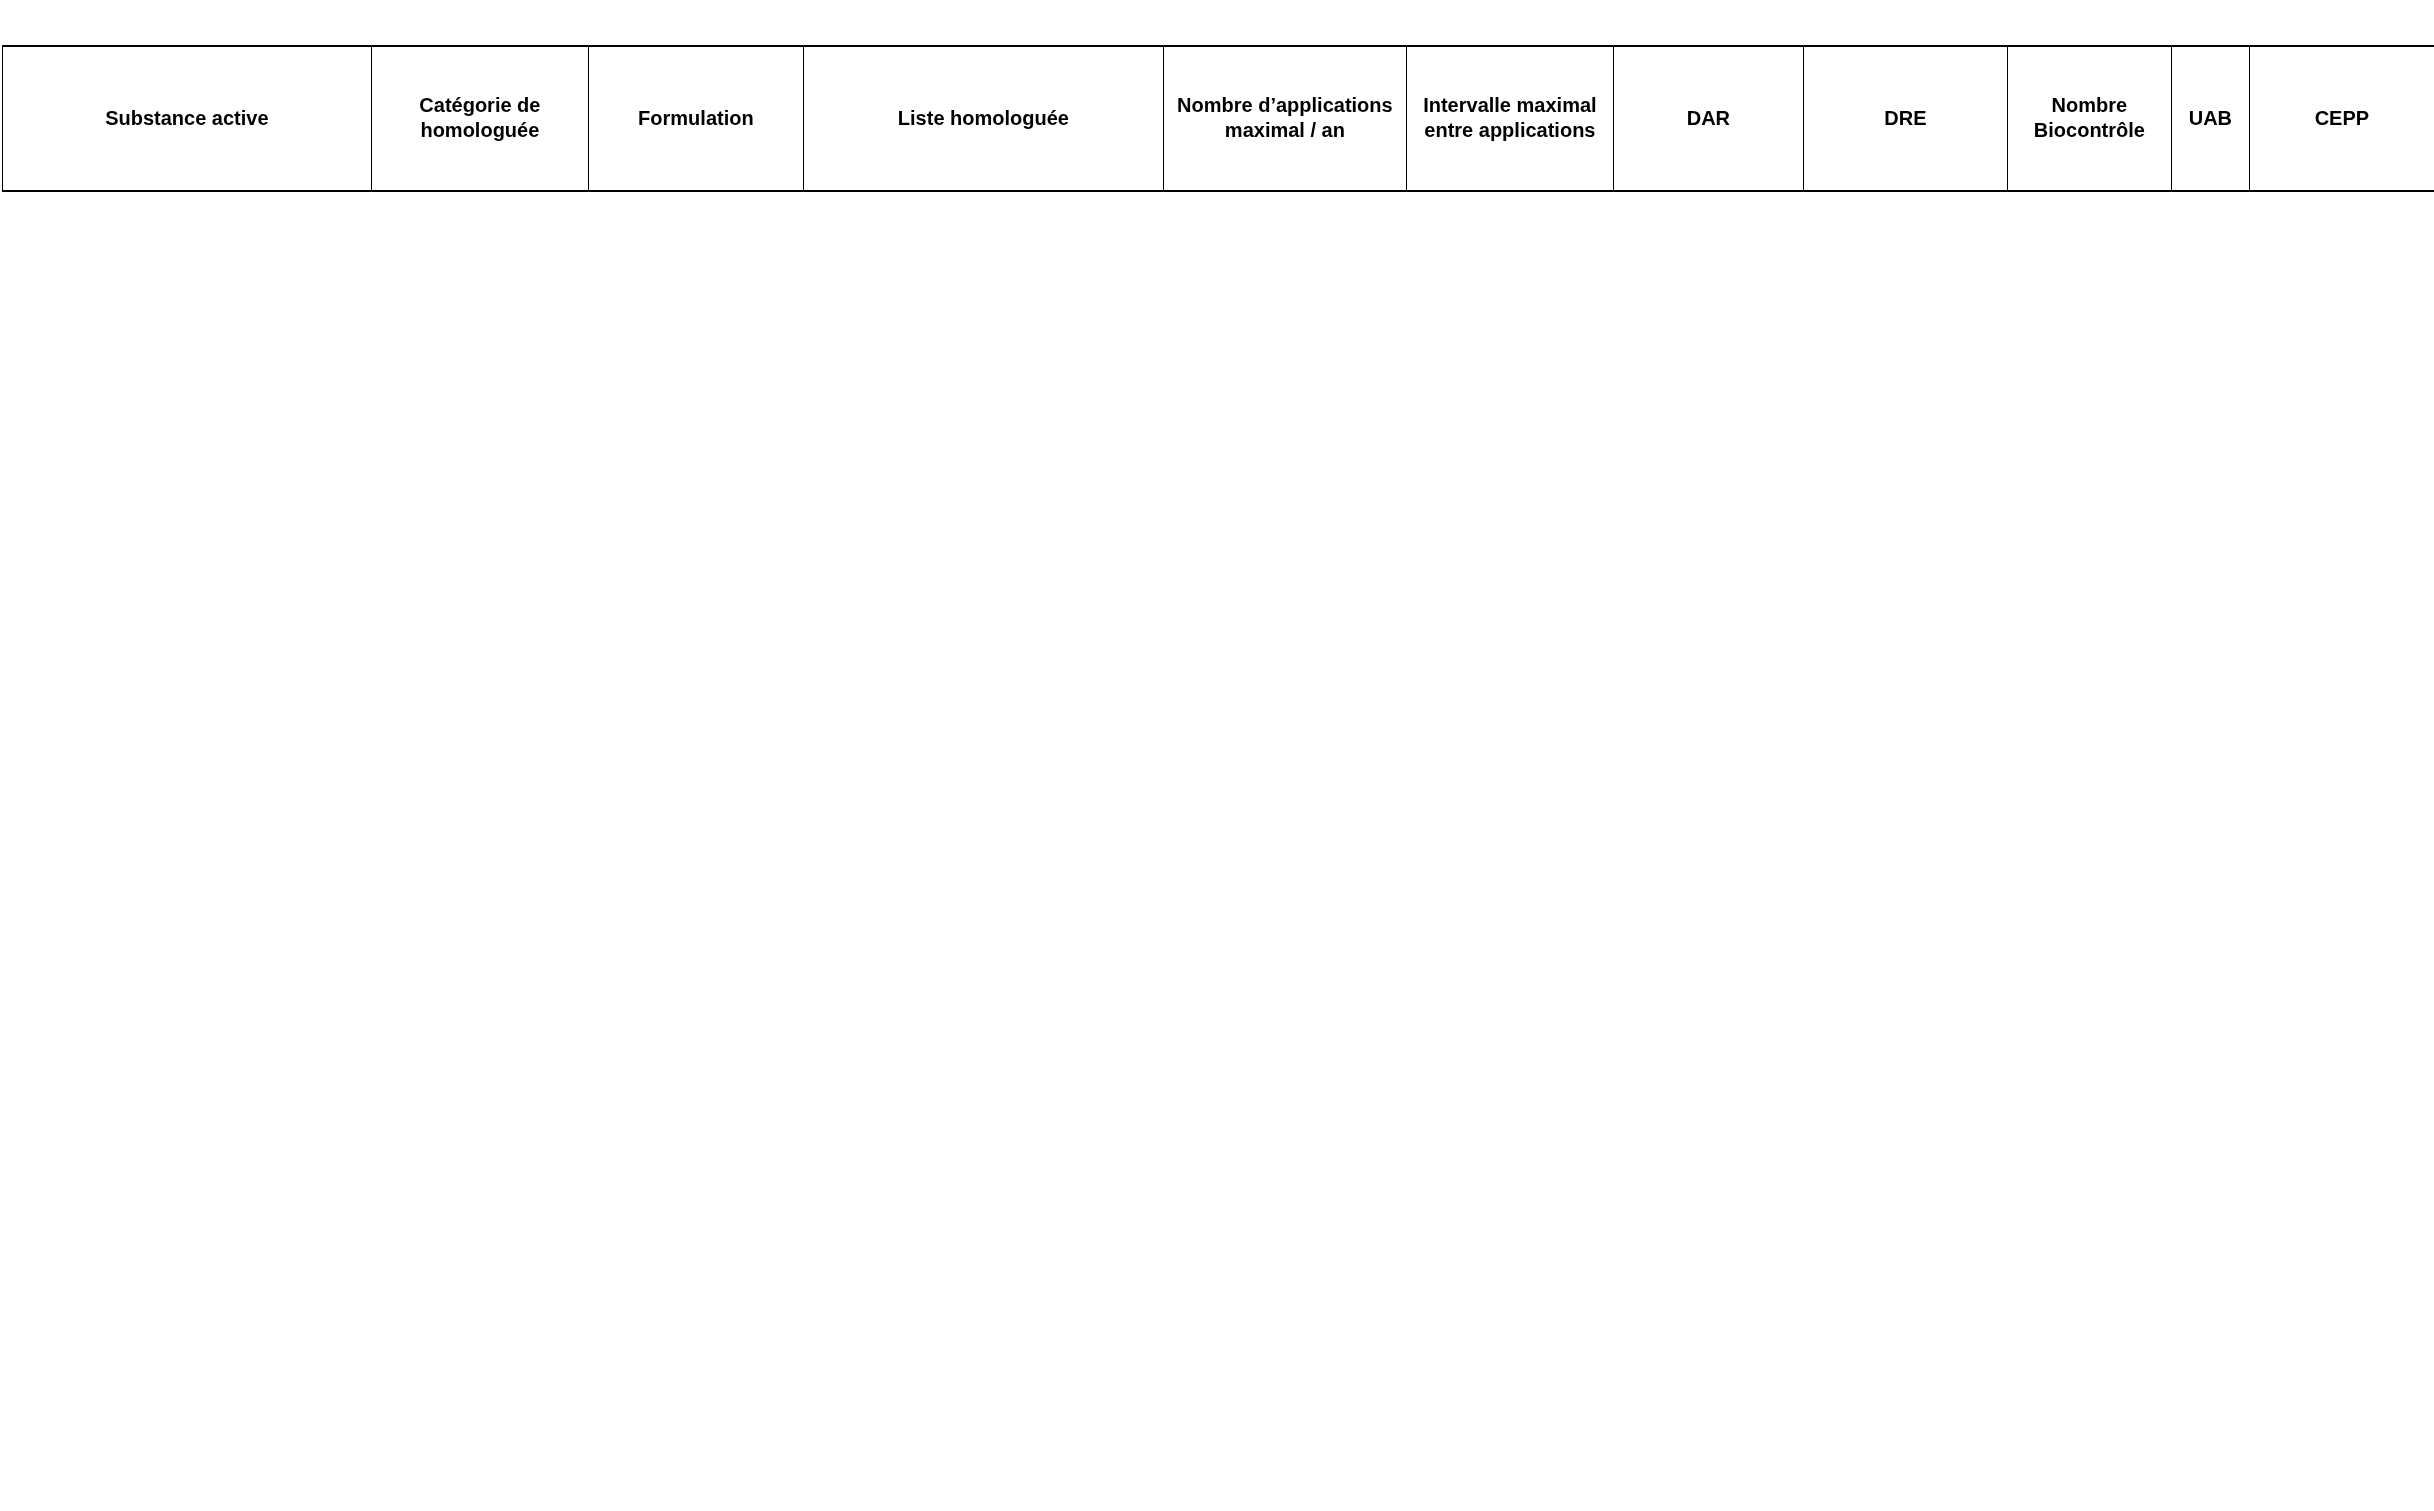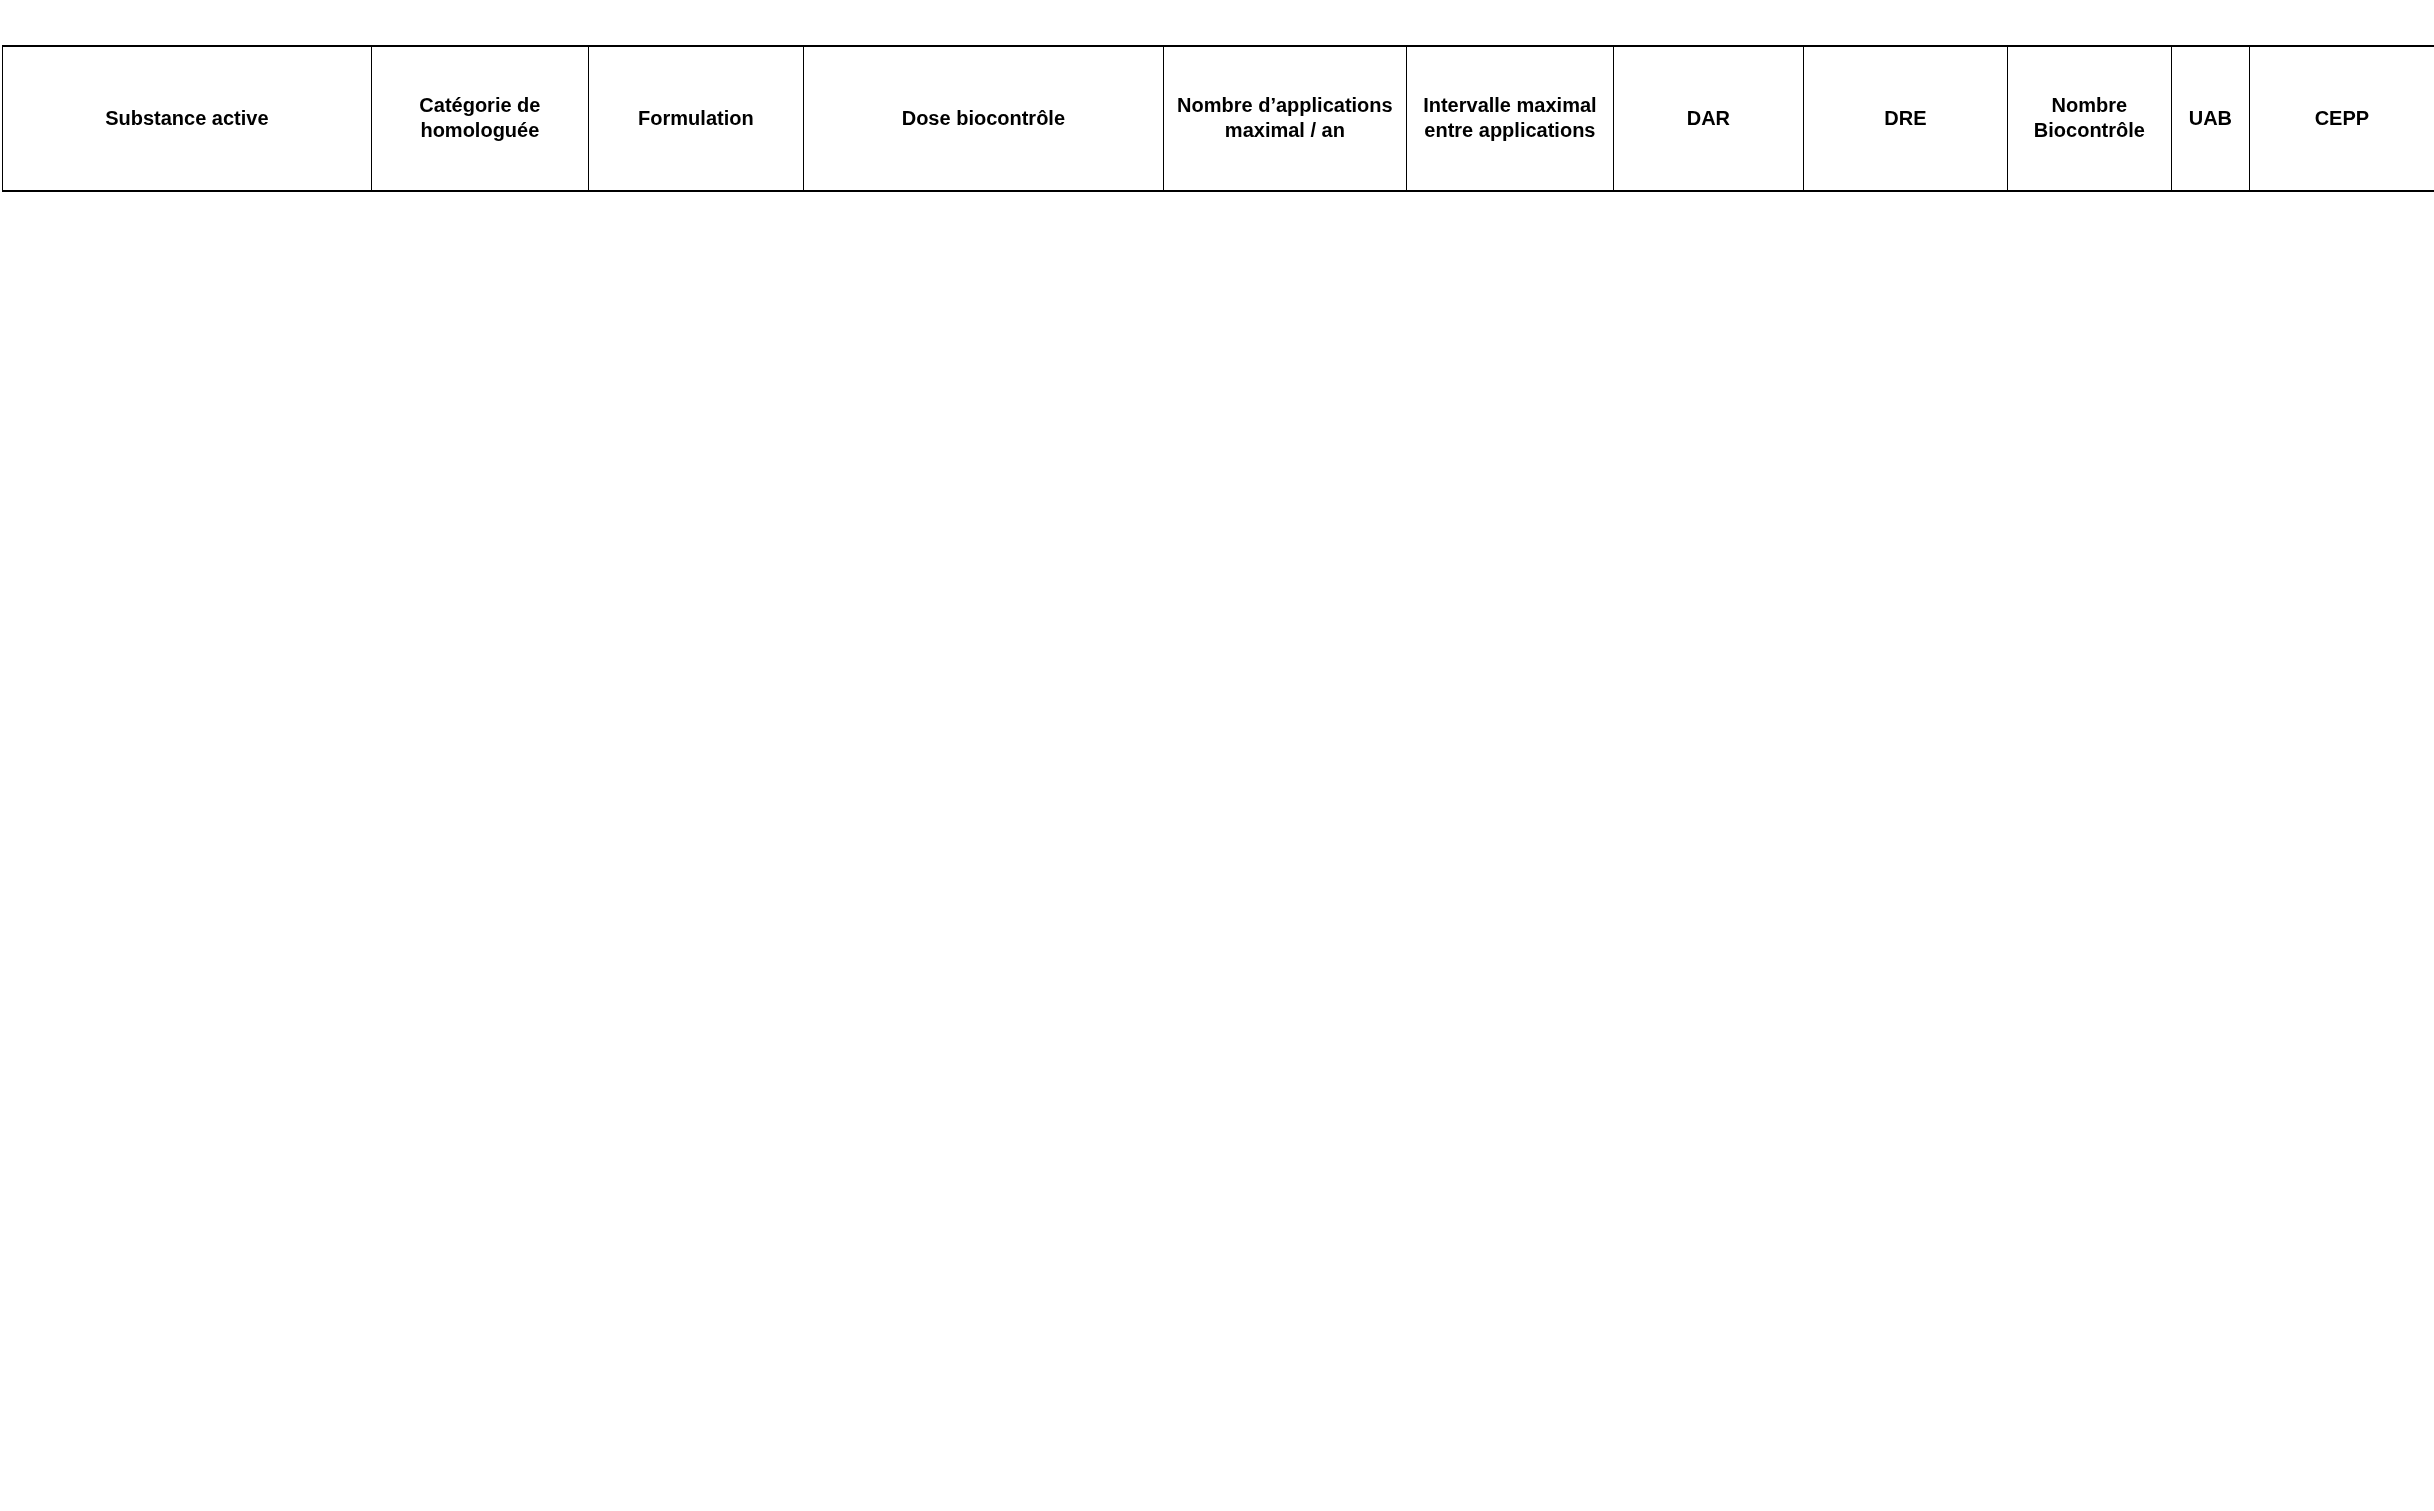--- a/index.html
+++ b/index.html
@@ -45,21 +45,21 @@
         <col style="width:204px">
         <col style="width:164px">
       <col style="width:78px">
         <col style="width:185px">
     </colgroup>
     <thead>
         <tr>
           <th>Substance active</th>
           <th>Catégorie de homologuée</th>
           <th>Formulation</th>
-          <th>Dose biocontrôle</th>
+          <th>Liste homologuée</th>
           <th>Nombre d’applications maximal / an</th>
           <th>Intervalle maximal entre applications</th>
           <th>DAR</th>
           <th>DRE</th>
           <th>Nombre Biocontrôle</th>
           <th>UAB</th>
           <th>CEPP</th>
         </tr>
       </thead>
     <tbody>

